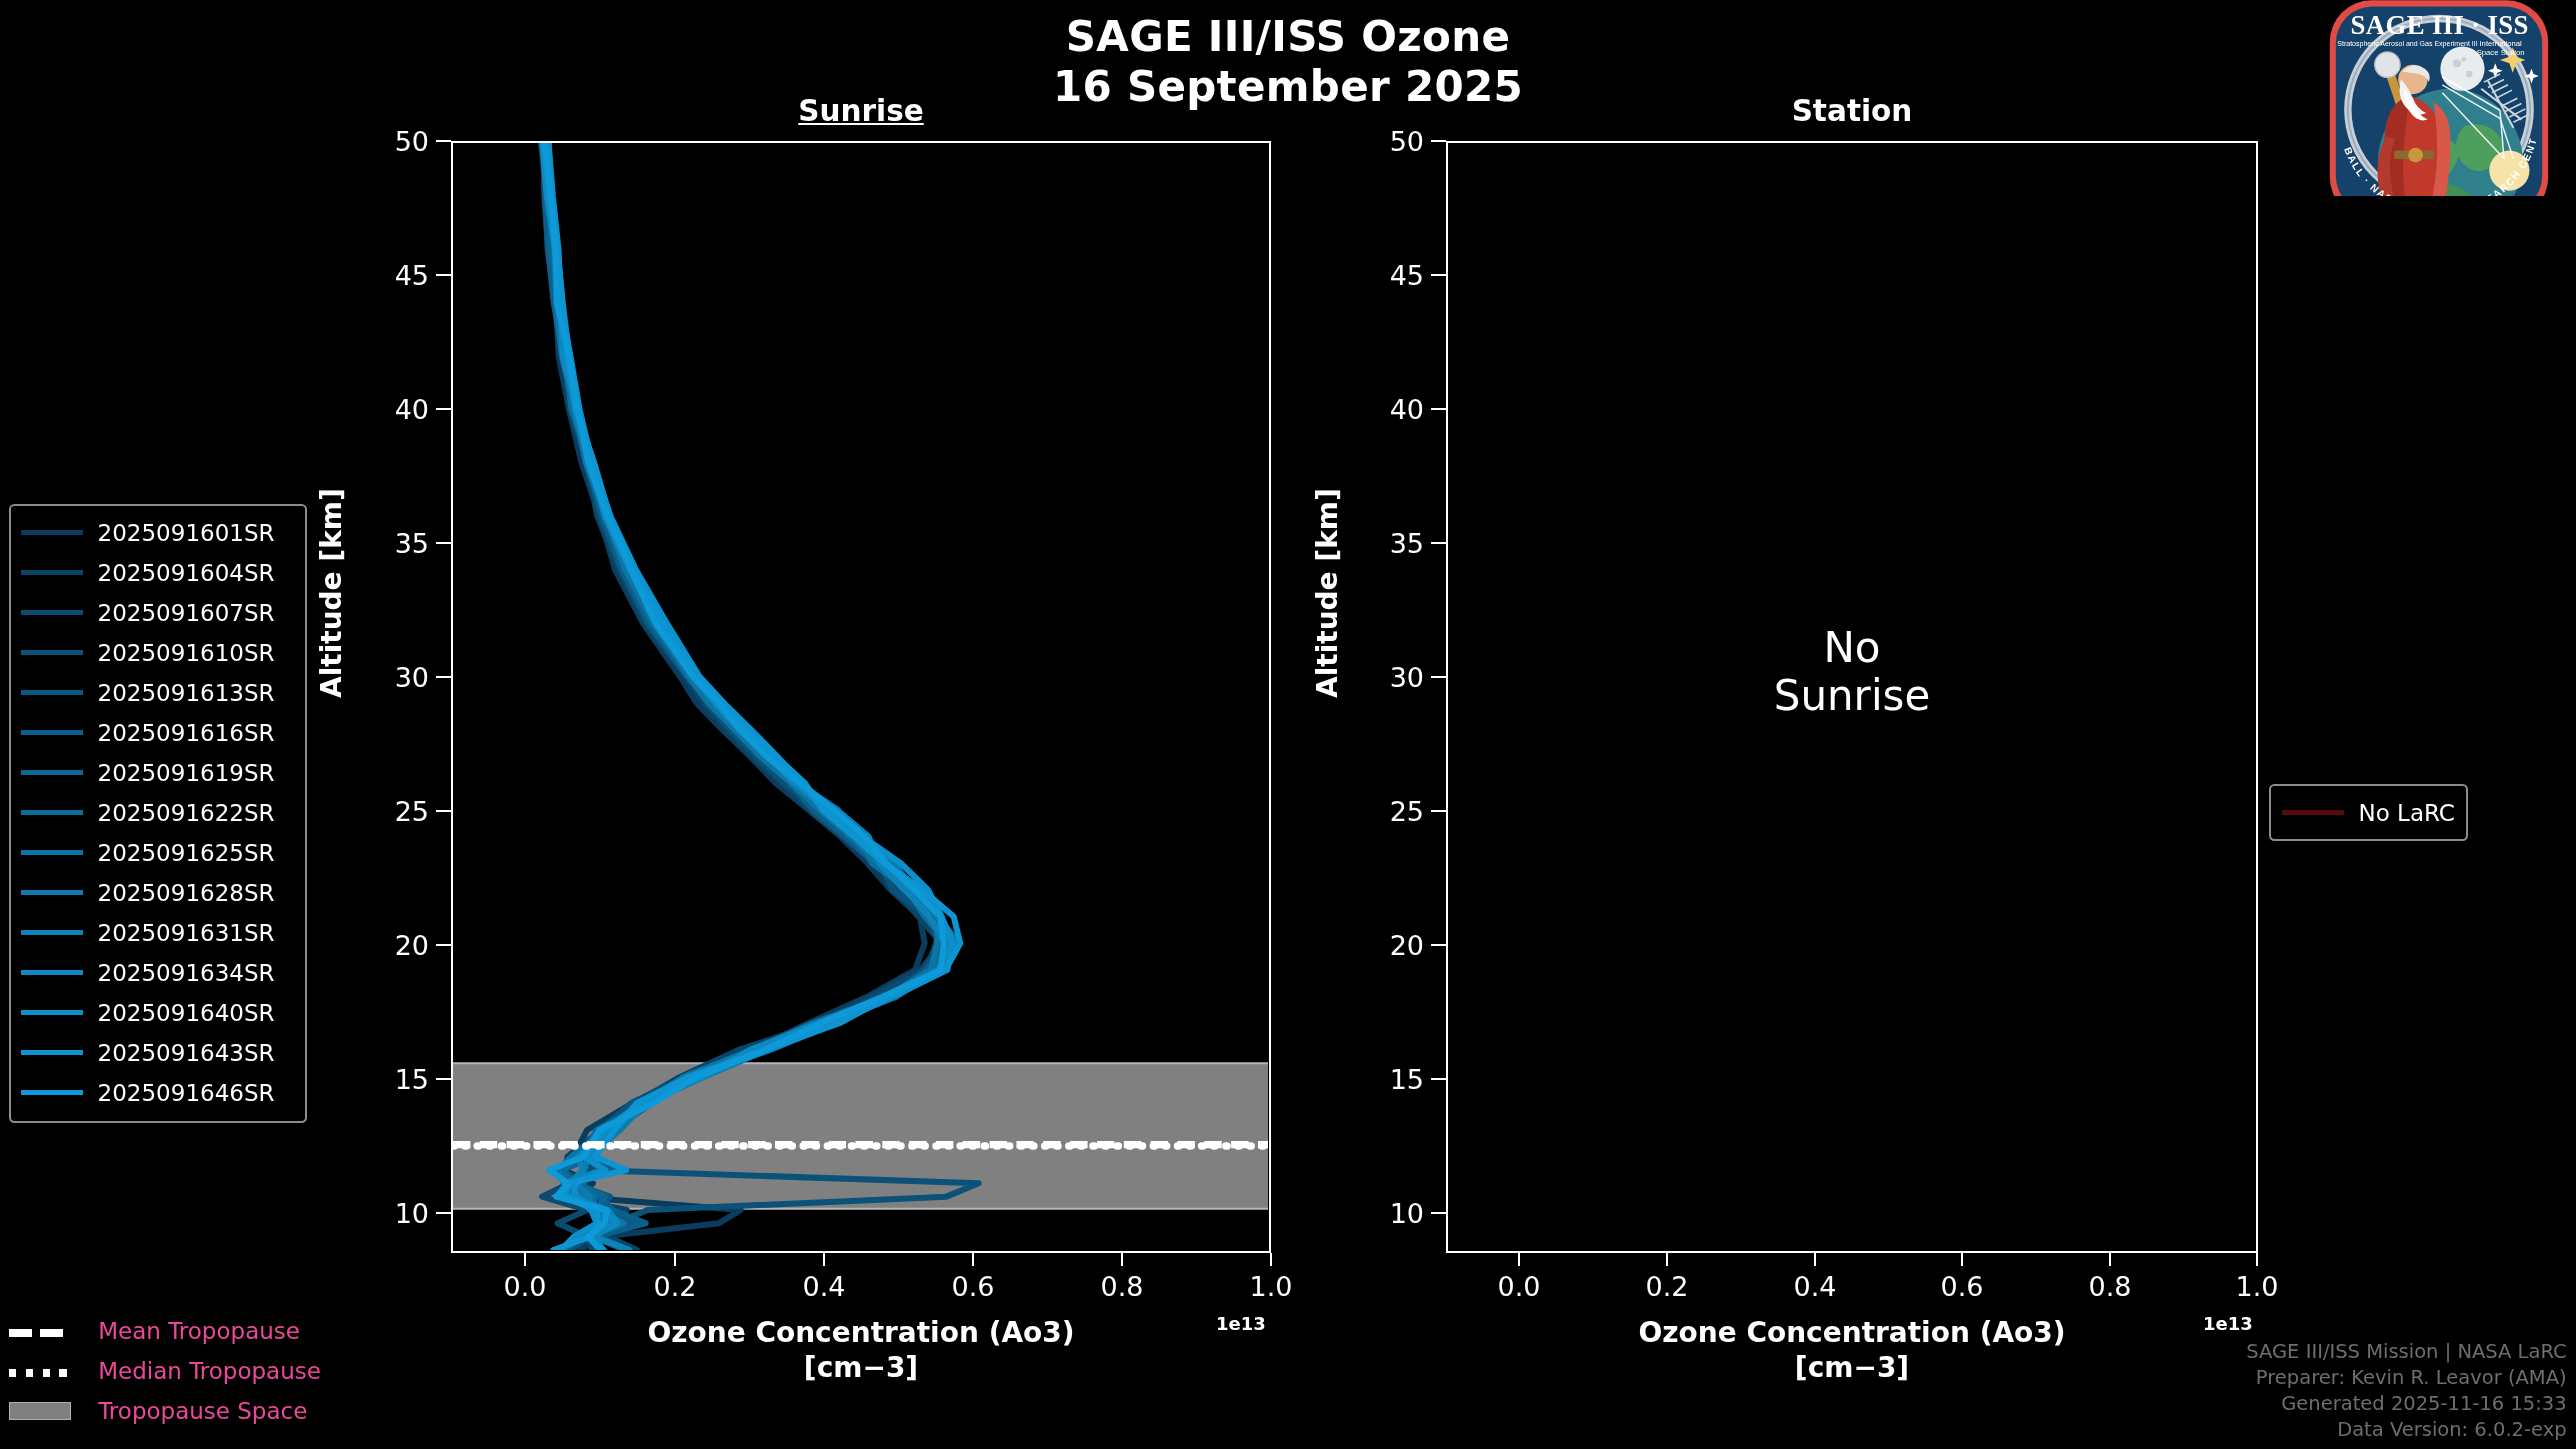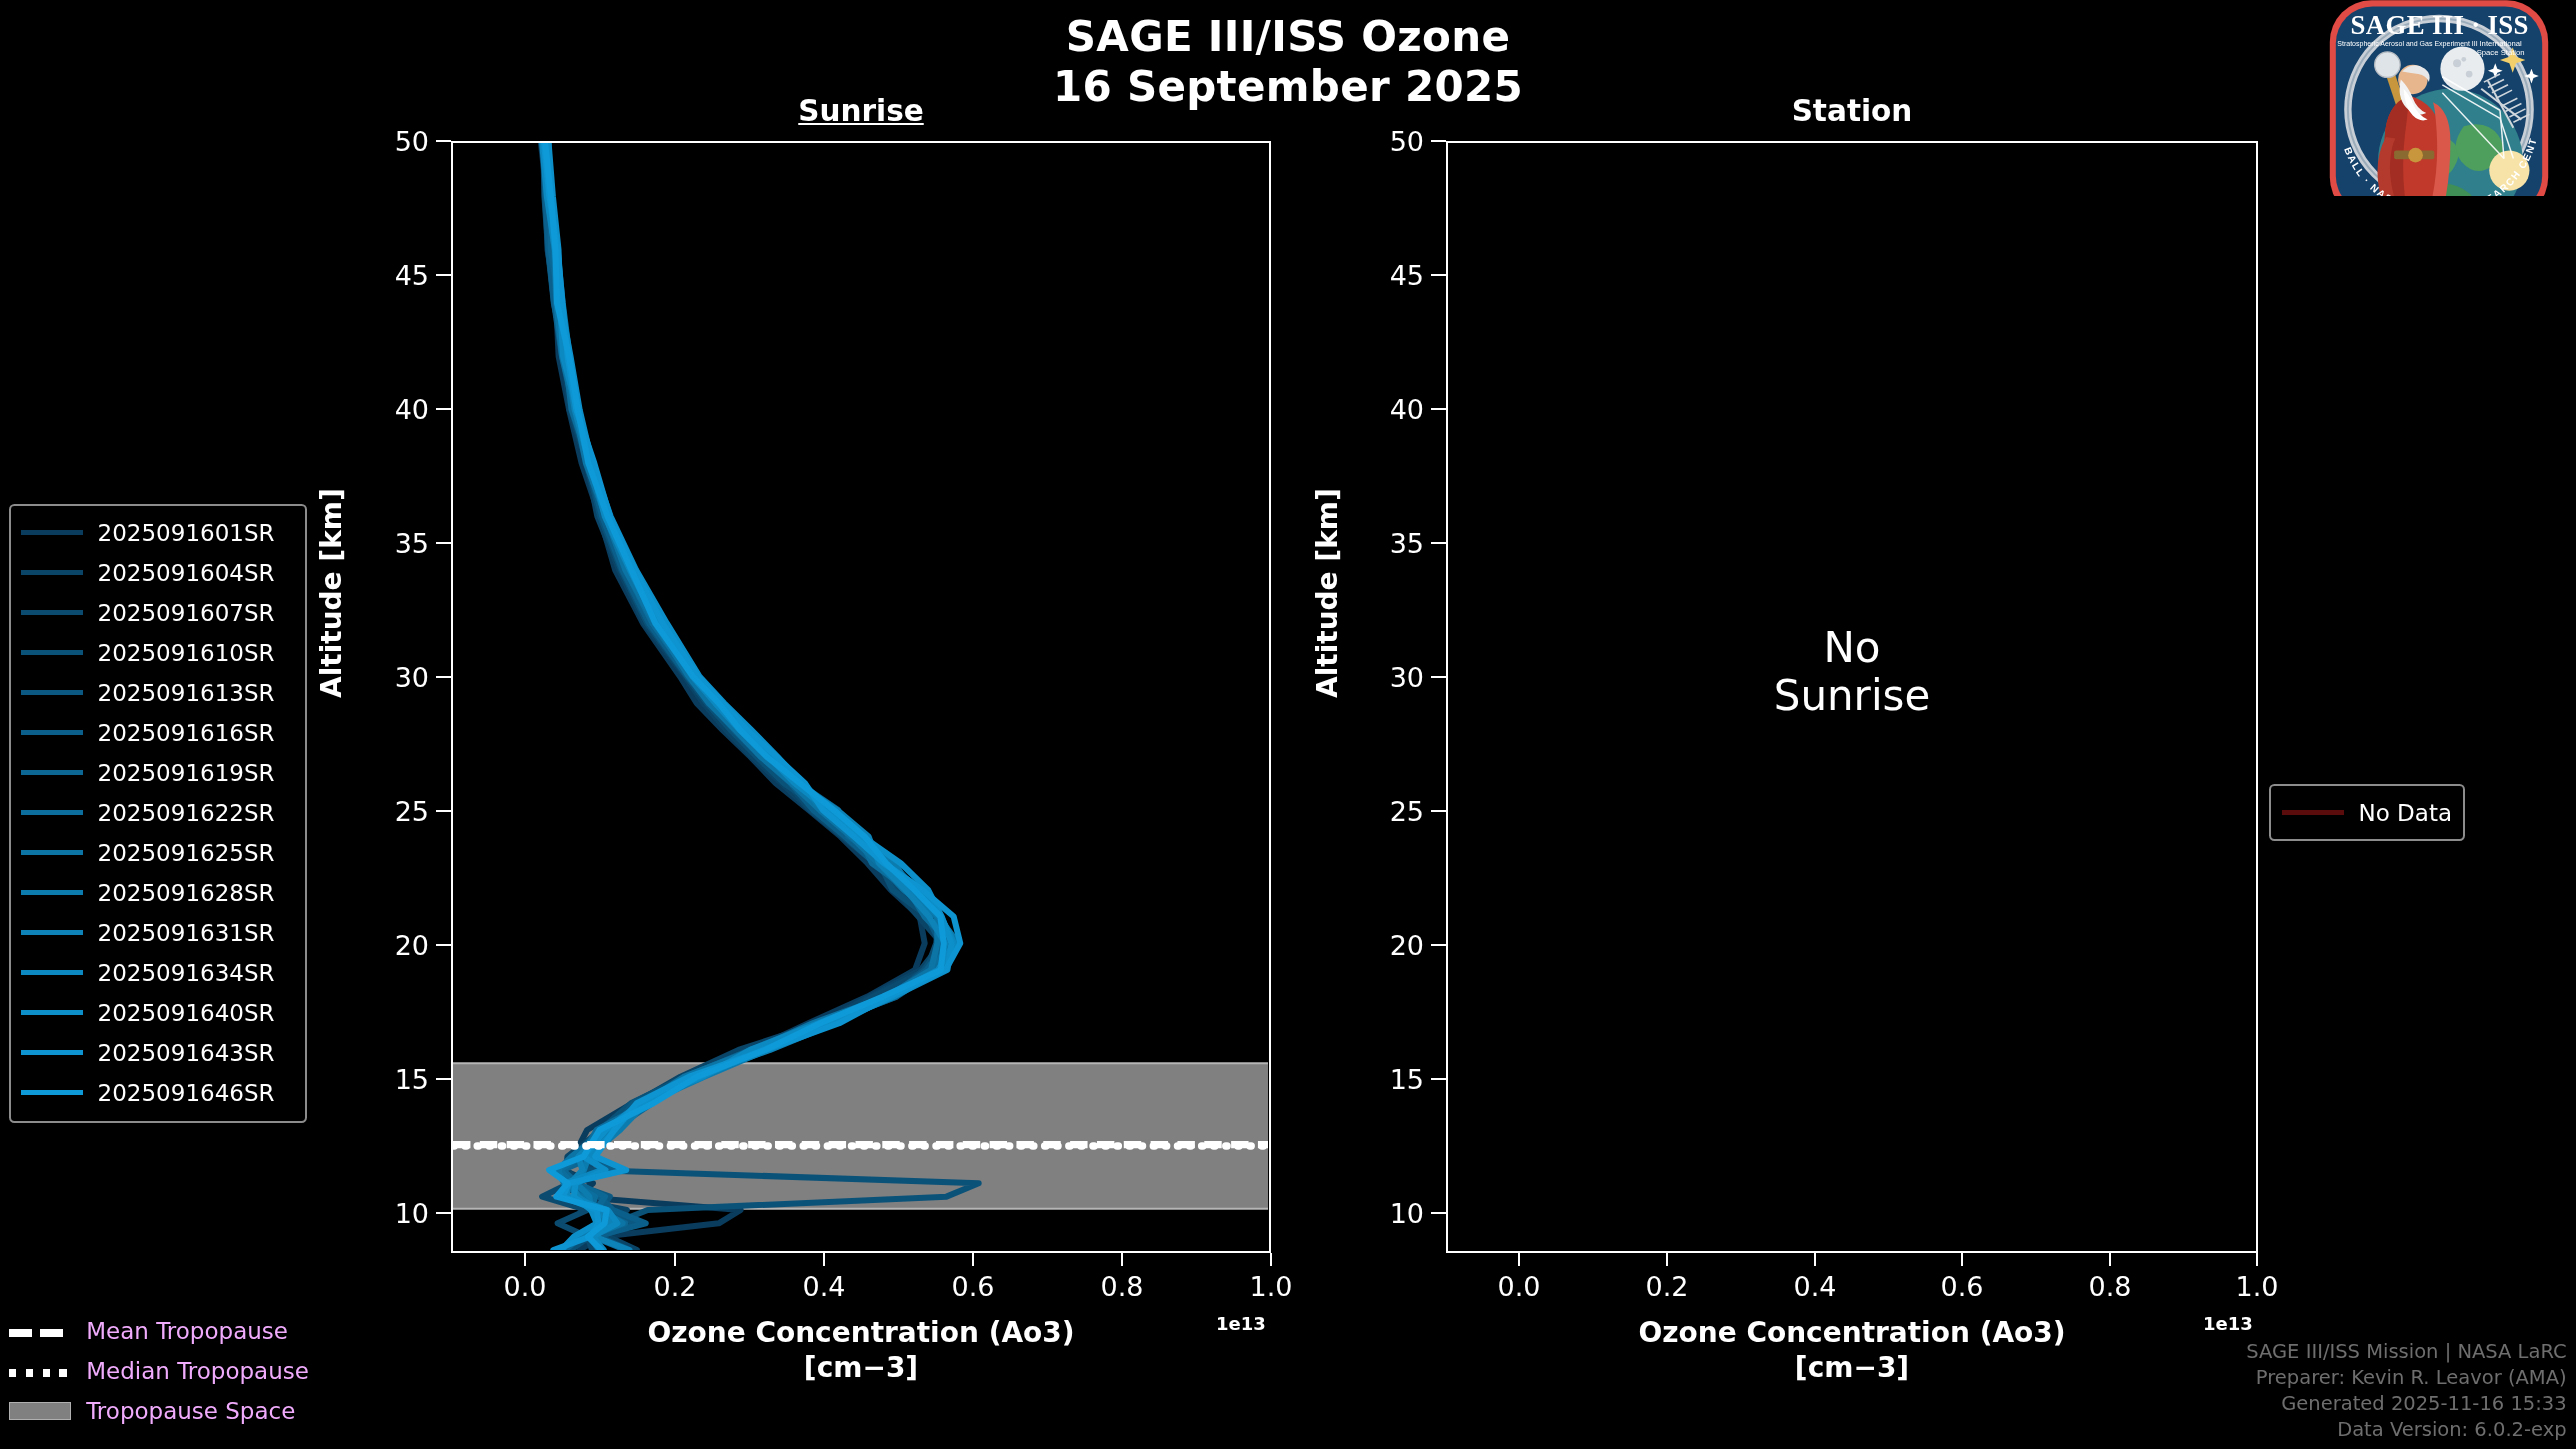--- a/index.html
+++ b/index.html
@@ -171,22 +171,23 @@
     margin-top: 4px;
   }
   .sw-band {
     background: #808080;
     border: 1.3px solid #b0b0b0;
     height: 17.4px;
     box-sizing: border-box;
   }
   .tlegend-text {
     font-size: 23px;
-    color: #f0abfc;
-    white-space: nowrap;
+    color: #ec4899;
+    white-space: nowrap;
+    margin-left: 12px;
   }
 
   
   #nodata-legend {
     position: absolute;
     left: 2269px;
     top: 784px;
     box-sizing: border-box;
     border: 2px solid #8c8c8c;
     border-radius: 5.4px;
@@ -411,21 +412,21 @@
     </div>
     <div class="tlegend-row">
       <span class="tlegend-swatch sw-band"></span>
       <span class="tlegend-text">Tropopause Space</span>
     </div>
   </div>
 
 <div id="nodata-legend">
   <div class="legend-row">
     <span class="legend-swatch" id="nodata-swatch" style="background: rgb(90, 12, 12);"></span>
-    <span class="legend-text">No Data</span>
+    <span class="legend-text">No LaRC</span>
   </div>
 </div>
 
 <div id="credits">SAGE III/ISS Mission | NASA LaRC
 Preparer: Kevin R. Leavor (AMA)
 Generated 2025-11-16 15:33
 Data Version: 6.0.2-exp</div>
 
 <div id="mission-patch">
   <svg width="262" height="201" viewBox="0 0 390 300">

